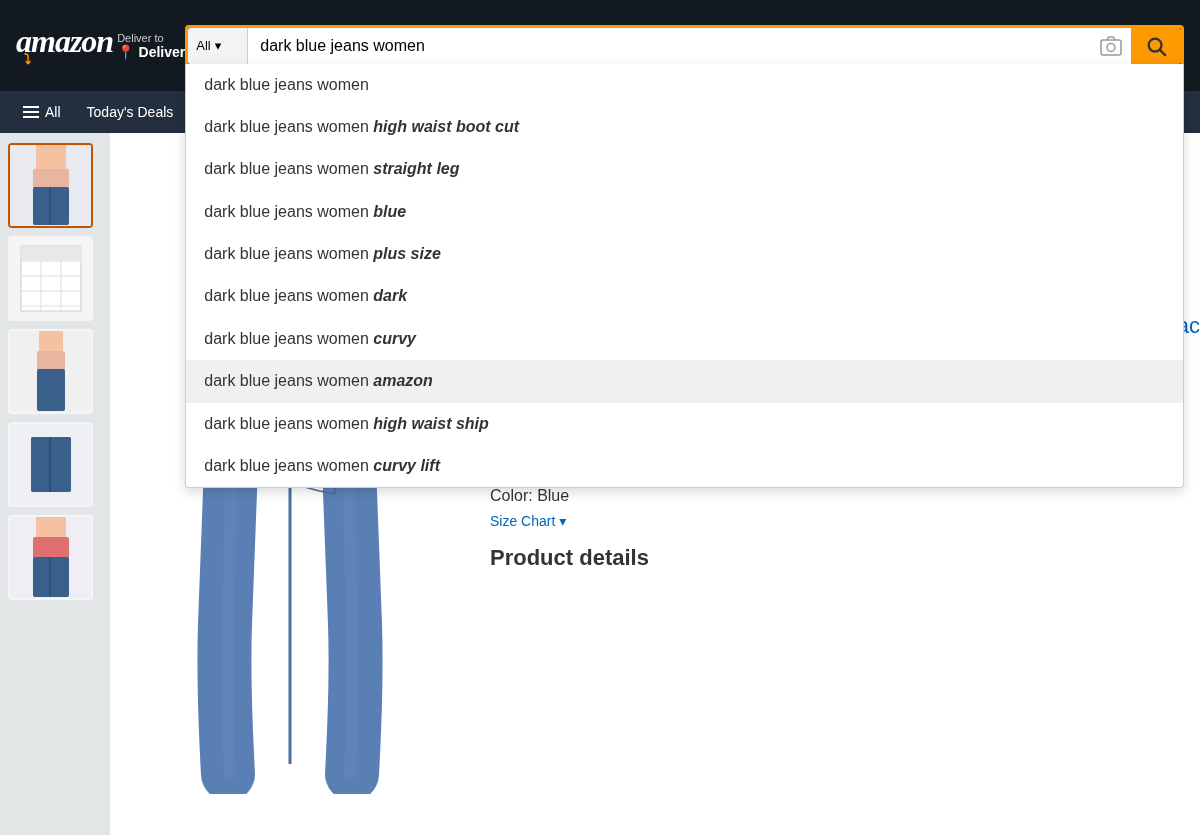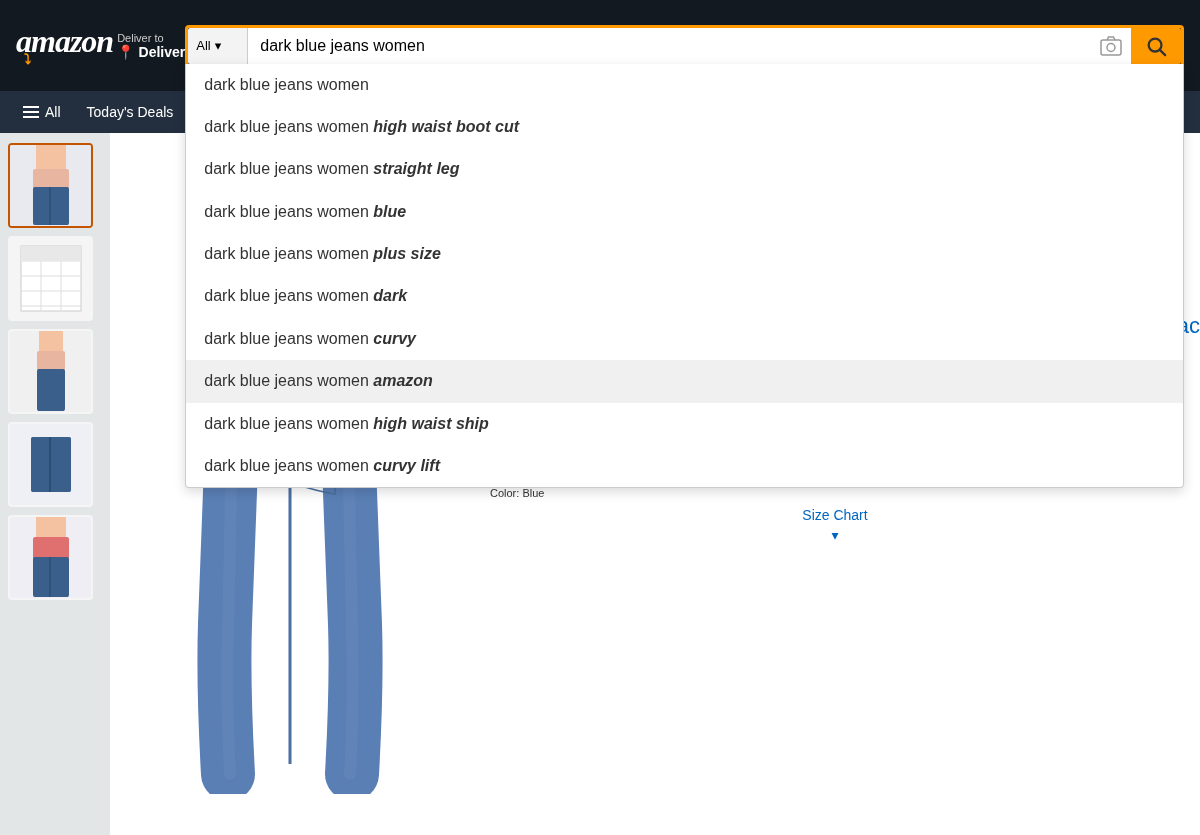--- a/index.html
+++ b/index.html
@@ -238,21 +238,20 @@
     }
 
     .size-chart-link {
       color: #0066c0;
       font-size: 14px;
       cursor: pointer;
       display: flex;
       align-items: center;
       gap: 4px;
       margin-top: 8px;
-      flex-direction: column;
     }
 
     
     .this-pac-text {
       position: absolute;
       right: 0;
       top: 180px;
       font-size: 22px;
       color: #0066c0;
       cursor: pointer;
@@ -509,25 +508,28 @@
     </div>
 
     <div>
       <span style="font-size:38px;font-weight:bold;color:#333;">mmy</span>
     </div>
 
     <div class="this-pac-text">
       <span>this pac</span>
     </div>
 
-    <div style="margin-top:200px;font-size:11px;color:#333;">
+    <div style="margin-top:200px;font-size:16px;color:#333;">
       <span>Color:</span>&nbsp;<span>Blue</span>
     </div>
 
     <div class="size-chart-link">
       <span>Size Chart</span>
       <span>▾</span>
     </div>
 
+    <div style="margin-top:16px;">
+      <span style="font-size:22px;font-weight:bold;color:#333;">Product details</span>
+    </div>
 
   </div>
 
 </div>
 
 </body></html>

